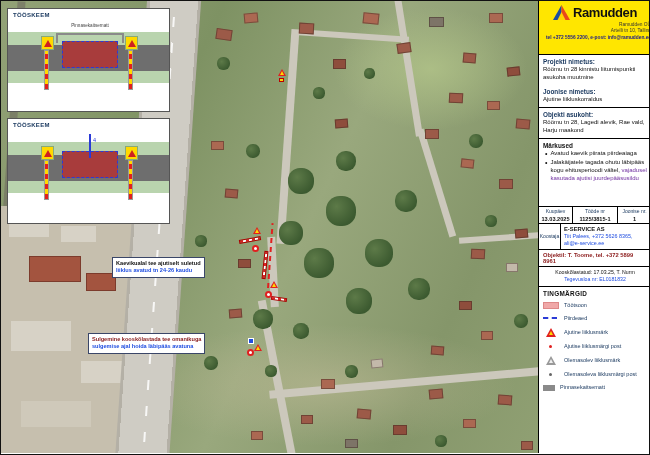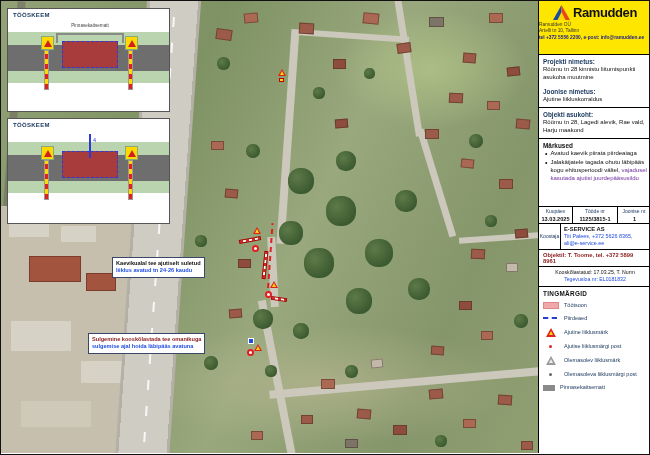--- a/index.html
+++ b/index.html
@@ -79,21 +79,21 @@
       background:repeating-linear-gradient(0deg,#e02020 0 5px,#ffd900 5px 10px);border:0.5px solid #999;}
   .p-left{left:36px;} .p-right{left:120px;}
   .sign{position:absolute;top:-15px;left:-4.5px;width:13px;height:14px;background:#ffd900;border:1px solid #8a7;}
   .sign::after{content:"";position:absolute;left:2px;top:3px;
       border-left:4px solid rgba(0,0,0,0);border-right:4px solid rgba(0,0,0,0);
       border-bottom:7px solid #d02020;}
   
   .panel{position:absolute;left:537px;top:0;width:113px;height:452px;background:#fff;
          border-left:1.5px solid #000;font-size:6px;color:#111;}
   .sec{padding:3px 4px;}
-  .sec-logo{height:54px;background:#FFE600;border-bottom:1.2px solid #000;text-align:left;padding-top:4px;}
+  .sec-logo{height:54px;background:#FFE600;border-bottom:1.2px solid #000;text-align:right;padding-top:4px;}
   .brand-row{display:flex;align-items:center;justify-content:center;gap:3px;}
   .brand{font-size:13px;font-weight:800;letter-spacing:-.4px;color:#111;}
   .addr{font-size:4.8px;color:#333;line-height:1.35;margin-top:2px;}
   .addr .a3{color:#1a1a8c;font-weight:bold;}
   .lbl{color:#17365d;font-weight:bold;font-size:6.4px;margin-bottom:1px;}
   .val{color:#111;font-size:6px;line-height:1.3;}
   .sec-projekti{min-height:30px;}
   .sec-joonise{min-height:22px;}
   .sec-objekti{border-top:1px solid #000;min-height:28px;}
   .sec-markused{border-top:1px solid #000;min-height:68px;}

